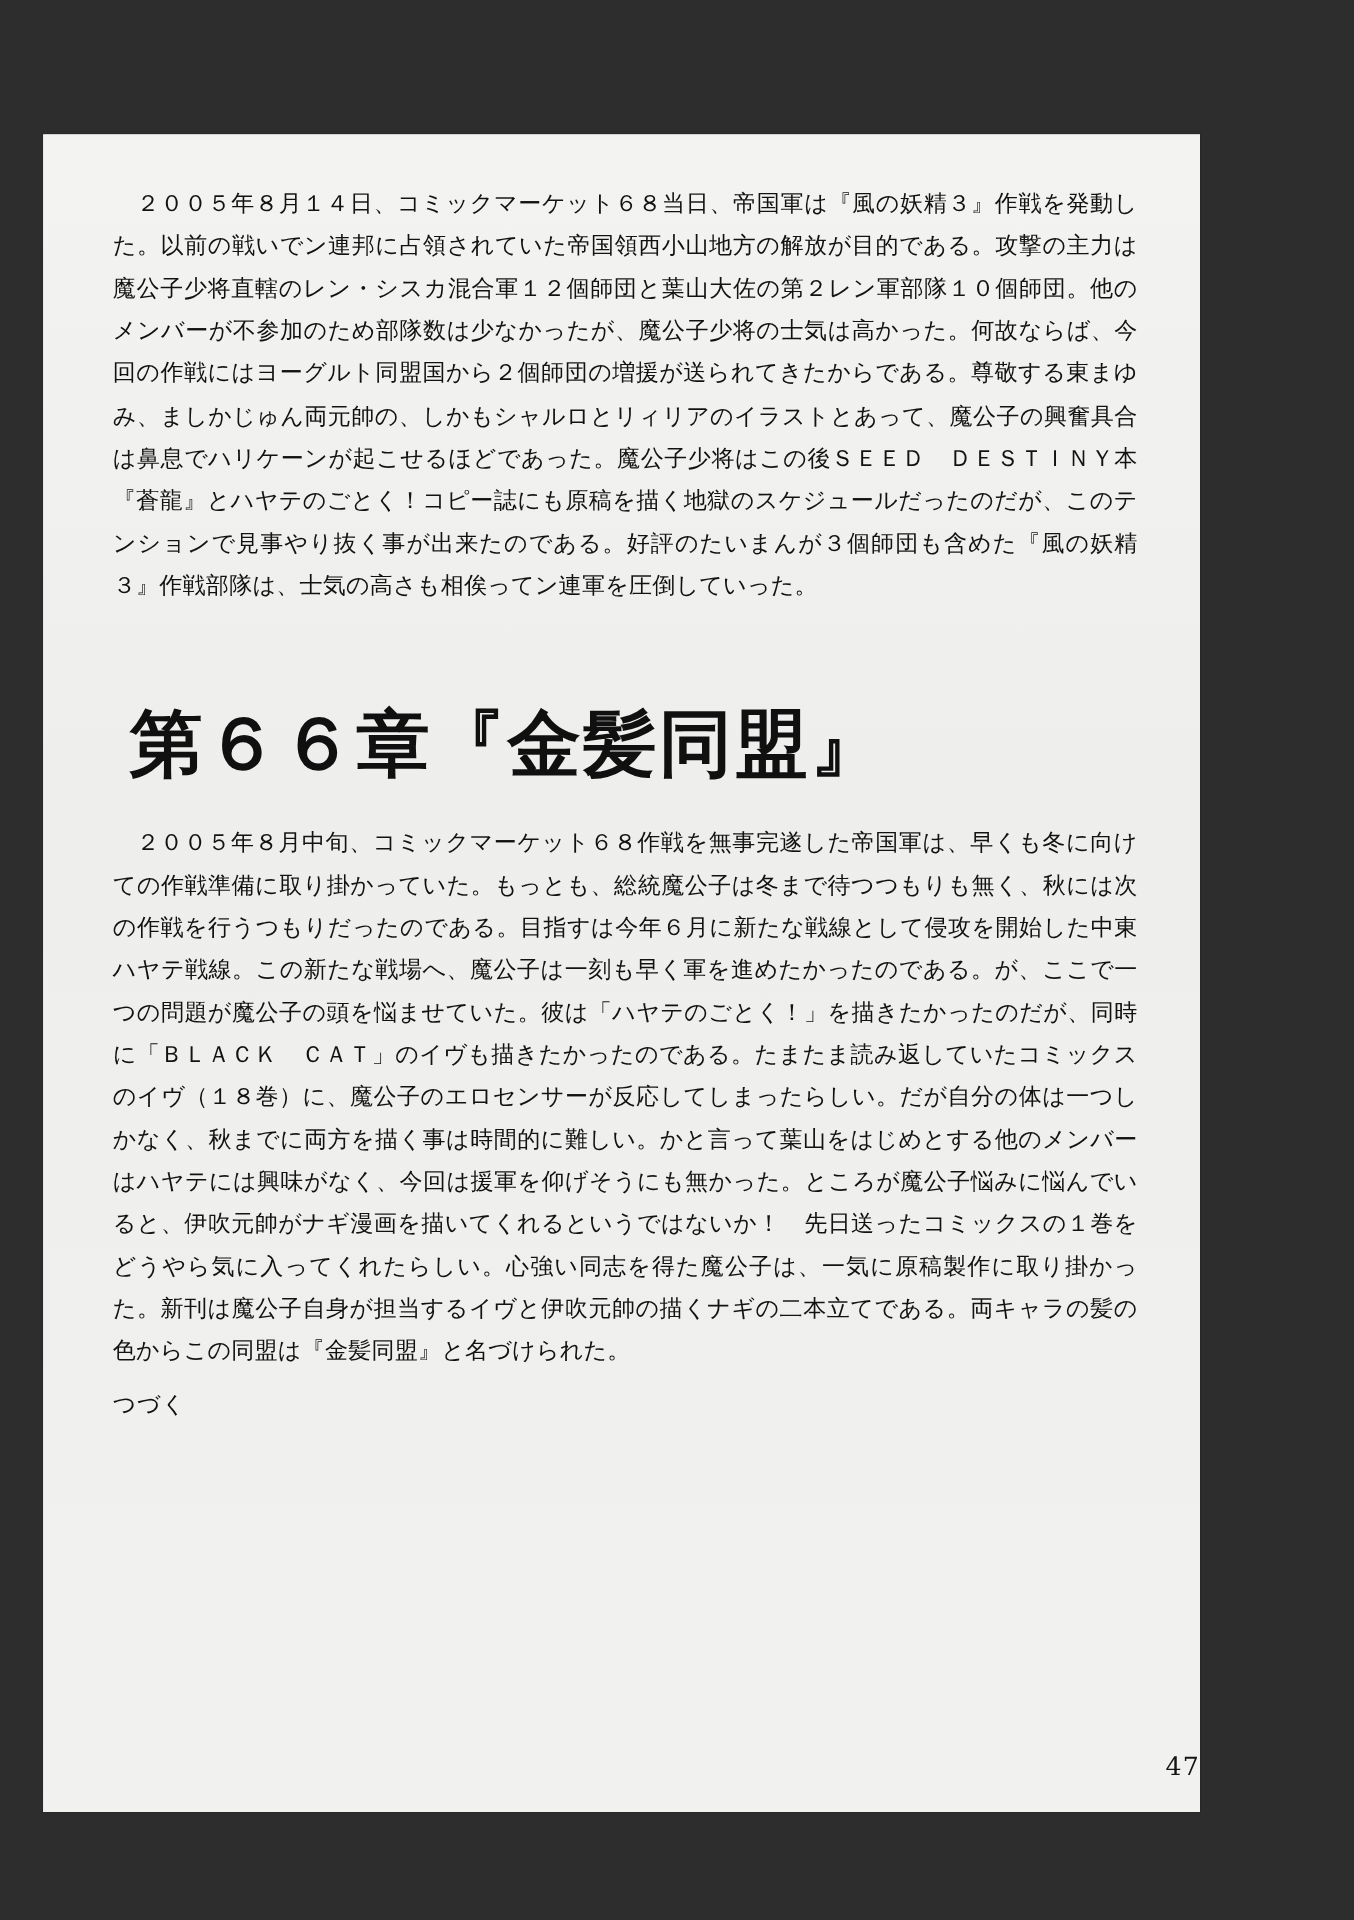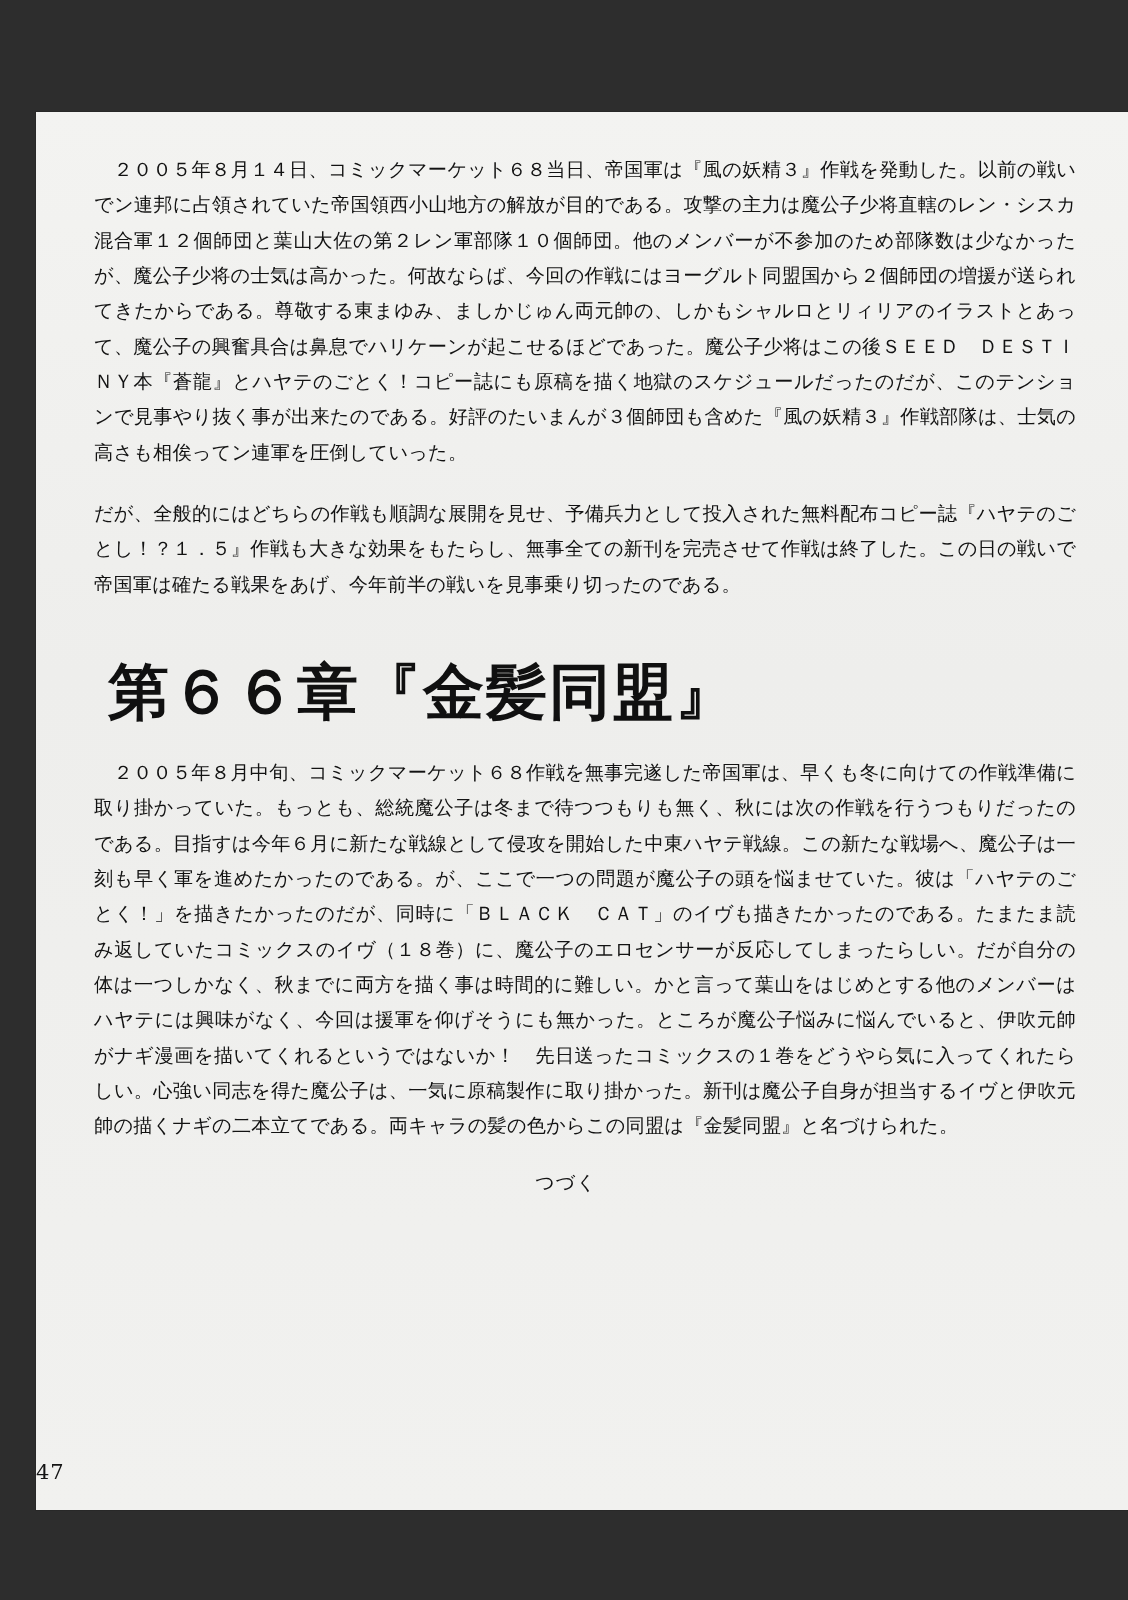--- a/index.html
+++ b/index.html
@@ -23,21 +23,21 @@
   .scan-bg {
     position: absolute;
     inset: 0;
     background: #2d2d2d;
   }
   
   .paper {
     position: absolute;
     left: 36px;
     top: 112px;
-    width: 1092px;
+    width: 964px;
     height: 1398px;
     background: #f1f1ef;
     background-image: linear-gradient(180deg, #f3f3f1 0%, #eeeeec 40%, #f1f1ef 100%);
     box-shadow: 0 0 0 1px rgba(0,0,0,0.10);
   }
   .paper-inner {
     position: absolute;
     left: 0; top: 0; right: 0; bottom: 0;
     padding: 40px 52px 20px 58px;
     box-sizing: border-box;
@@ -69,52 +69,51 @@
     color: #101010;
     letter-spacing: 2px;
     margin: 56px 0 30px 14px;
     white-space: pre;
   }
 
   .tsuzuku {
     font-family: "DejaVu Serif", "Liberation Serif", serif;
     font-size: 19px;
     color: #121212;
-    text-align: center;
-    margin-top: 26px;
+    text-align: left;
+    margin-top: 14px;
     padding-right: 38px;
     letter-spacing: 1px;
   }
 
   .page-number {
     font-family: "DejaVu Serif", "Liberation Serif", serif;
     font-size: 21px;
     color: #141414;
-    text-align: left;
+    text-align: right;
     position: absolute;
     left: 0;
     right: 0;
     bottom: 26px;
     letter-spacing: 1px;
   }
 </style>
 </head>
 <body>
 
 <div class="page-wrap">
   <div class="scan-bg"></div>
 
   <div class="paper">
     <div class="paper-inner">
 
       <p class="body-text para">　２００５年８月１４日、コミックマーケット６８当日、帝国軍は『風の妖精３』作戦を発動した。以前の戦いでン連邦に占領されていた帝国領西小山地方の解放が目的である。攻撃の主力は魔公子少将直轄のレン・シスカ混合軍１２個師団と葉山大佐の第２レン軍部隊１０個師団。他のメンバーが不参加のため部隊数は少なかったが、魔公子少将の士気は高かった。何故ならば、今回の作戦にはヨーグルト同盟国から２個師団の増援が送られてきたからである。尊敬する東まゆみ、ましかじゅん両元帥の、しかもシャルロとリィリアのイラストとあって、魔公子の興奮具合は鼻息でハリケーンが起こせるほどであった。魔公子少将はこの後ＳＥＥＤ　ＤＥＳＴＩＮＹ本『蒼龍』とハヤテのごとく！コピー誌にも原稿を描く地獄のスケジュールだったのだが、このテンションで見事やり抜く事が出来たのである。好評のたいまんが３個師団も含めた『風の妖精３』作戦部隊は、士気の高さも相俟ってン連軍を圧倒していった。</p>
 
       <div class="gap-md"></div>
 
-      <p class="body-text para">だが、全般的にはどちらの作戦も順調な展開を見せ、予備兵力として投入された無料配布コピー誌『ハヤテのごとし！？１．５』作戦も大きな効果をもたらし、無事全ての新刊を完売させて作戦は終了した。この日の戦いで帝国軍は確たる戦果をあげ、今年前半の戦いを見事乗り切ったのである。</p>
 
       <h1 class="chapter-title">第６６章『金髪同盟』</h1>
 
       <p class="body-text para">　２００５年８月中旬、コミックマーケット６８作戦を無事完遂した帝国軍は、早くも冬に向けての作戦準備に取り掛かっていた。もっとも、総統魔公子は冬まで待つつもりも無く、秋には次の作戦を行うつもりだったのである。目指すは今年６月に新たな戦線として侵攻を開始した中東ハヤテ戦線。この新たな戦場へ、魔公子は一刻も早く軍を進めたかったのである。が、ここで一つの問題が魔公子の頭を悩ませていた。彼は「ハヤテのごとく！」を描きたかったのだが、同時に「ＢＬＡＣＫ　ＣＡＴ」のイヴも描きたかったのである。たまたま読み返していたコミックスのイヴ（１８巻）に、魔公子のエロセンサーが反応してしまったらしい。だが自分の体は一つしかなく、秋までに両方を描く事は時間的に難しい。かと言って葉山をはじめとする他のメンバーはハヤテには興味がなく、今回は援軍を仰げそうにも無かった。ところが魔公子悩みに悩んでいると、伊吹元帥がナギ漫画を描いてくれるというではないか！　先日送ったコミックスの１巻をどうやら気に入ってくれたらしい。心強い同志を得た魔公子は、一気に原稿製作に取り掛かった。新刊は魔公子自身が担当するイヴと伊吹元帥の描くナギの二本立てである。両キャラの髪の色からこの同盟は『金髪同盟』と名づけられた。</p>
 
       <div class="tsuzuku">つづく</div>
     </div>
 
     <div class="page-number">47</div>
   </div>

